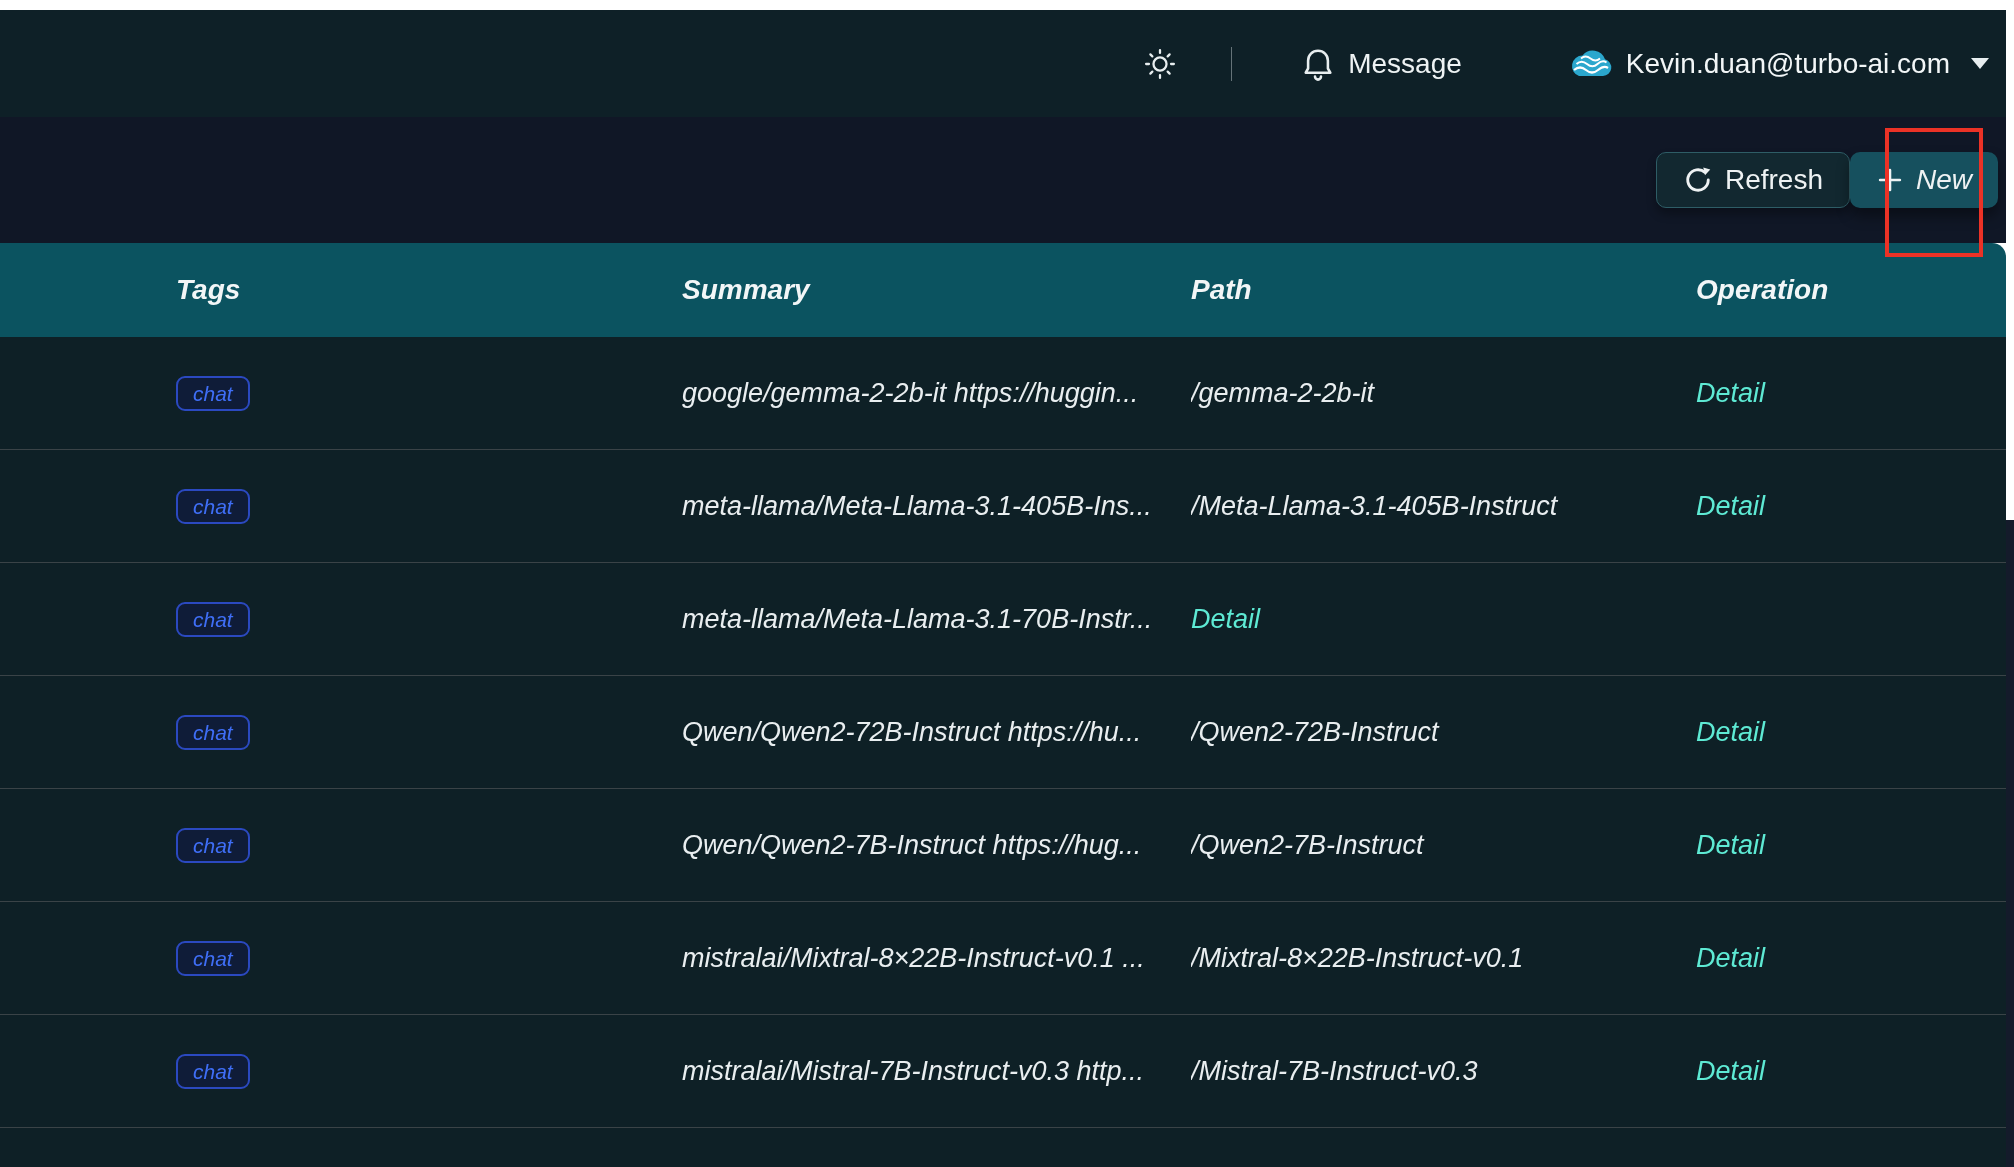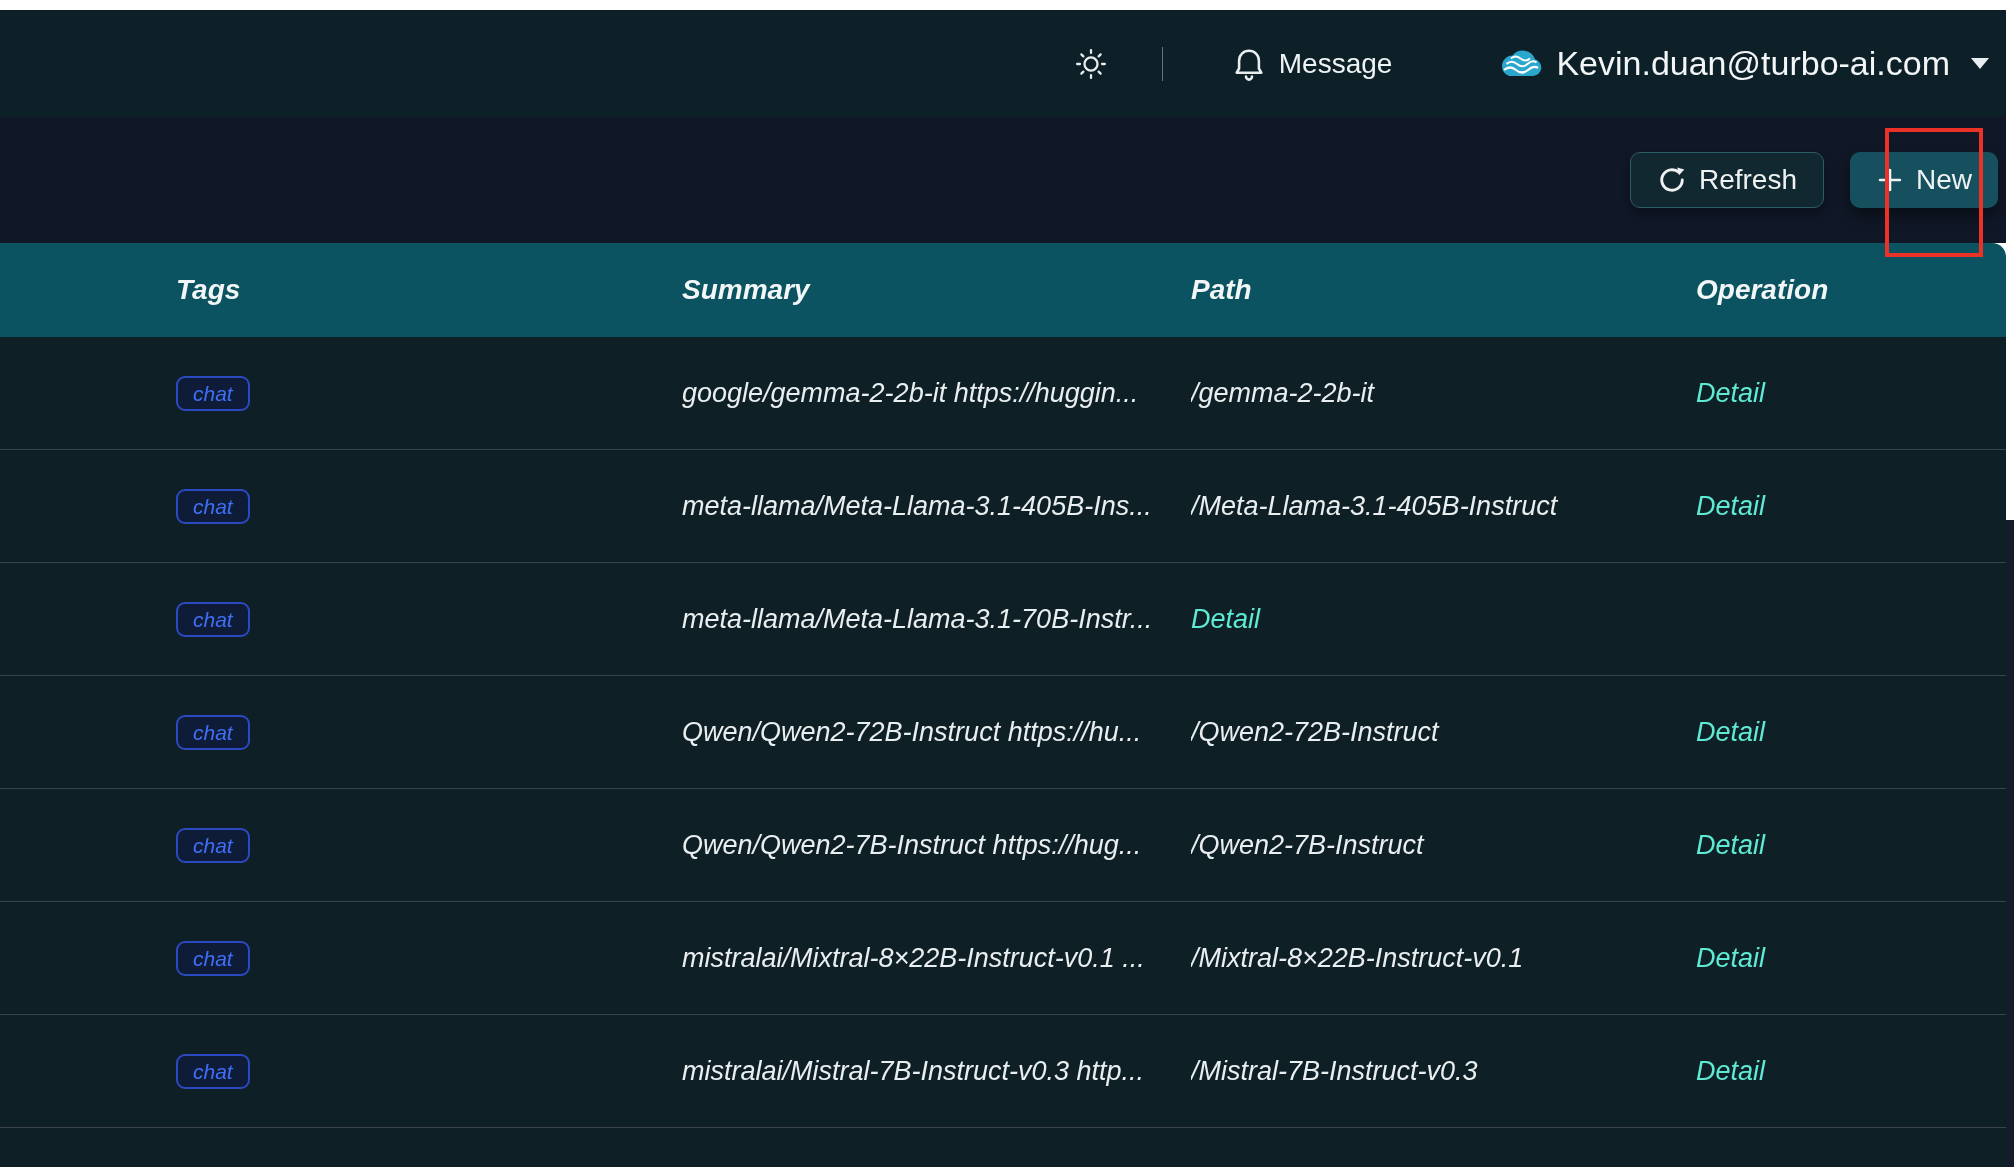--- a/index.html
+++ b/index.html
@@ -19,41 +19,42 @@
     height:107px; background:#0e2027;
     display:flex; align-items:center; justify-content:flex-end;
     padding-right:16px; box-sizing:border-box;
     color:#e9eff1;
   }
   .icon-btn{display:flex;align-items:center;justify-content:center;cursor:pointer;background:none;border:none;padding:0;}
   .topbar-divider{width:1px;height:34px;background:rgba(233,240,242,.4);margin:0 68px 0 54px;}
   .message-group{display:flex;align-items:center;gap:12px;margin-right:106px;cursor:pointer;}
   .topbar-label{font-size:28px;color:#eef3f4;}
   .user-group{display:flex;align-items:center;gap:12px;cursor:pointer;}
-  .user-email{font-size:34px;color:#f2f6f7;}
+  .user-email{font-size:28px;color:#f2f6f7;}
   .caret{margin-left:8px;display:flex;align-items:center;}
   
   .toolbar{
     height:126px; background:#101726;
     display:flex; align-items:center; justify-content:flex-end;
-    gap:26px; padding-right:8px; box-sizing:border-box;
+    padding-right:8px; box-sizing:border-box;
   }
   .btn{
     height:56px; border-radius:10px; display:flex; align-items:center;
     gap:12px; font-size:28px; color:#eef2f3; cursor:pointer;
     padding:0 26px; box-sizing:border-box; border:none;
     font-family:"Liberation Sans", sans-serif;
   }
   .btn-refresh{
     background:#122830; border:1px solid #2e5d66;
     box-shadow:0 6px 10px rgba(0,0,0,.3);
   }
   .btn-new{
     background:#16505e;
     box-shadow:0 8px 14px rgba(0,0,0,.4);
+    font-style:italic;
   }
   
   .table{width:100%;font-style:italic;}
   .thead-row{
     height:94px; background:#0b5360;
     border-radius:0 14px 0 0;
     display:grid; grid-template-columns:506px 509px 505px 1fr;
     padding-left:176px; box-sizing:border-box; align-items:center;
     color:#f2f6f7; font-size:28px; font-weight:600;
   }

